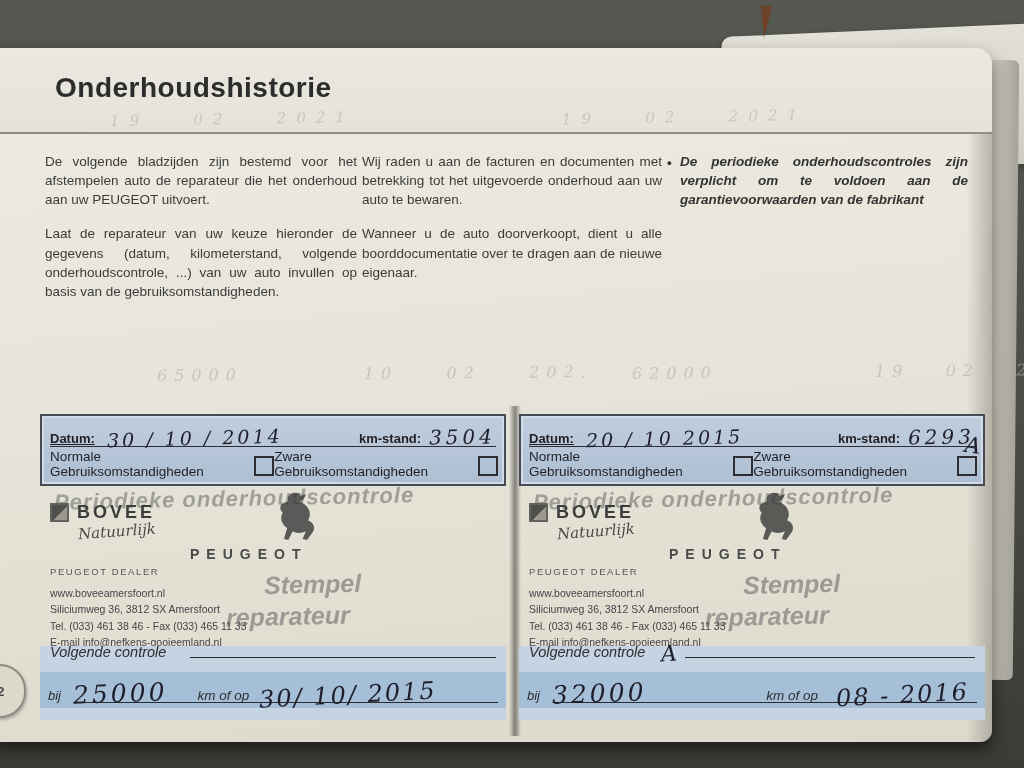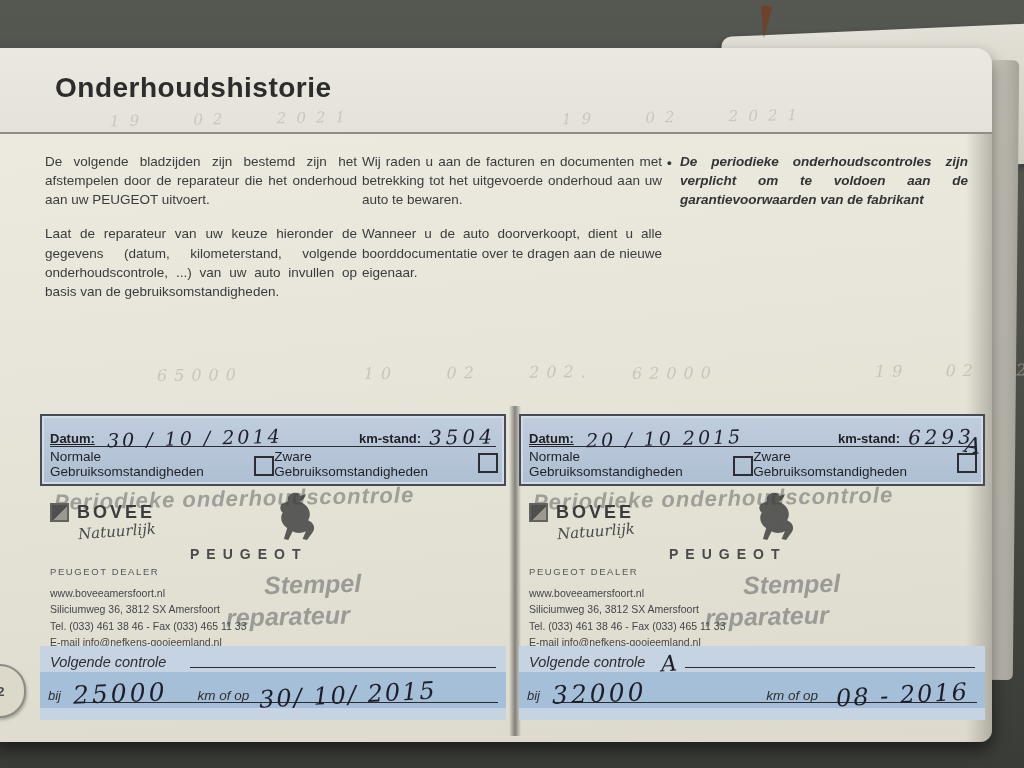--- a/index.html
+++ b/index.html
@@ -55,21 +55,21 @@
   .datum-row{position:absolute;left:8px;top:2px;right:8px;height:28px;
              border-bottom:1.5px solid #2d2d33;display:flex;align-items:flex-end;}
   .lbl{font-weight:bold;font-size:13px;color:#1f1f24;}
   .lbl-datum{text-decoration:underline;}
   .hw{font-family:"DejaVu Serif",serif;font-style:italic;color:#1e1e2a;}
   .hw-datum{font-size:19px;margin:0 6px -2px 12px;letter-spacing:3px;transform:rotate(-1.5deg);flex:1;white-space:nowrap;}
   .hw-km{font-size:20px;margin:0 0 -3px 8px;letter-spacing:4px;transform:rotate(-1deg);white-space:nowrap;}
   .cond-row{position:absolute;left:8px;top:33px;right:6px;display:flex;align-items:flex-end;}
   .cond-group{display:flex;align-items:flex-end;gap:44px;}
   .cond-g1{width:56%;}
-  .cond-g2{flex:1;align-items:center;}
+  .cond-g2{flex:1;}
   .cond-lines{font-size:13.5px;line-height:1.12;color:#1f1f24;}
   .checkbox{width:16px;height:16px;border:2px solid #2d2d33;margin:0 0 3px 6px;flex:0 0 auto;}
   .cond-mark{position:absolute;right:-4px;top:-16px;font-size:22px;transform:rotate(8deg);}
   
   .stamp-area{position:absolute;left:0;top:72px;right:0;height:156px;}
   .wm{color:#8f8f8a;font-weight:bold;font-style:italic;position:absolute;white-space:nowrap;}
   .wm-periodieke{left:14px;top:0;font-size:22px;letter-spacing:1px;opacity:.8;transform:rotate(-1.2deg);}
   .wm-stempel1{left:224px;top:84px;font-size:25px;opacity:.85;transform:rotate(-1.5deg);}
   .wm-stempel2{left:186px;top:116px;font-size:25px;opacity:.85;transform:rotate(-1.5deg);}
   .lion{position:absolute;left:234px;top:5px;width:44px;height:52px;}
@@ -80,21 +80,21 @@
   .stamp-logo{width:19px;height:19px;background:linear-gradient(135deg,#4f4f4d 55%,#9a988f 55%);
               box-shadow:inset 0 0 0 2px #62625e;}
   .stamp-name{font-size:18px;font-weight:bold;letter-spacing:3px;color:#3c3c3c;}
   .stamp-tagline{margin:-1px 0 0 28px;font-size:15px;font-style:italic;color:#4a4a48;
                  font-family:"DejaVu Serif",serif;transform:rotate(-4deg);width:90px;}
   .stamp-sub{margin-top:26px;font-size:9.5px;letter-spacing:1.6px;color:#56565a;}
   .stamp-lines{margin-top:8px;font-size:10.5px;line-height:1.55;color:#454549;}
   
   .volgende{position:absolute;left:0;top:232px;right:0;height:74px;}
   .vc-row1{position:absolute;top:0;left:0;right:0;height:26px;background:#c6d3e3;
-           display:flex;align-items:flex-end;padding:0 10px;box-sizing:border-box;}
+           display:flex;align-items:flex-end;padding:10px 10px;box-sizing:border-box;}
   .vc-label{font-style:italic;font-size:14.5px;color:#2e2e30;white-space:nowrap;margin-bottom:2px;}
   .vc-mark{font-size:22px;margin:0 0 -4px 16px;transform:rotate(-4deg);}
   .vc-line{flex:1;border-bottom:1.5px solid #2c2c30;margin:0 0 4px 8px;}
   .vc-row2{position:absolute;top:26px;left:0;right:0;height:36px;background:#a6bfd8;}
   .vc-row2-line{position:absolute;left:34px;right:8px;bottom:5px;border-bottom:1.5px solid #2c2c30;}
   .vc-row2-flex{position:absolute;left:8px;right:10px;bottom:2px;display:flex;align-items:flex-end;}
   .bij-label{font-style:italic;font-size:13px;color:#2e2e30;margin-bottom:3px;}
   .hw-bij{font-size:25px;letter-spacing:3px;margin:0 0 -2px 12px;transform:rotate(-2deg);white-space:nowrap;}
   .kmop-label{font-style:italic;font-size:13.5px;color:#2e2e30;margin:0 0 3px auto;white-space:nowrap;}
   .hw-kmop{font-size:24px;letter-spacing:2px;margin:0 6px -3px 18px;transform:rotate(-3deg);white-space:nowrap;}
@@ -119,21 +119,21 @@
     <div class="page-right-shade"></div>
 
     <div class="page-header">
       <div class="page-title">Onderhoudshistorie</div>
     </div>
 
     <div class="ghost ghost-top-l">19   02   2021</div>
     <div class="ghost ghost-top-r">19   02   2021</div>
 
     <div class="col col1">
-      <p>De volgende bladzijden zijn bestemd zijn het afstempelen door de reparateur die het onderhoud aan uw PEUGEOT uitvoert.</p>
+      <p>De volgende bladzijden zijn bestemd voor het afstempelen auto de reparateur die het onderhoud aan uw PEUGEOT uitvoert.</p>
       <p>Laat de reparateur van uw keuze hieronder de gegevens (datum, kilometerstand, volgende onderhoudscontrole, ...) van uw auto invullen op basis van de gebruiksomstandigheden.</p>
     </div>
     <div class="col col2">
       <p>Wij raden u aan de facturen en documenten met betrekking tot het uitgevoerde onderhoud aan uw auto te bewaren.</p>
       <p>Wanneer u de auto doorverkoopt, dient u alle boorddocumentatie over te dragen aan de nieuwe eigenaar.</p>
     </div>
     <div class="col col3" style="position:absolute;">
       <span class="bullet">•</span>
       <p>De periodieke onderhoudscontroles zijn verplicht om te voldoen aan de garantievoorwaarden van de fabrikant</p>
     </div>

